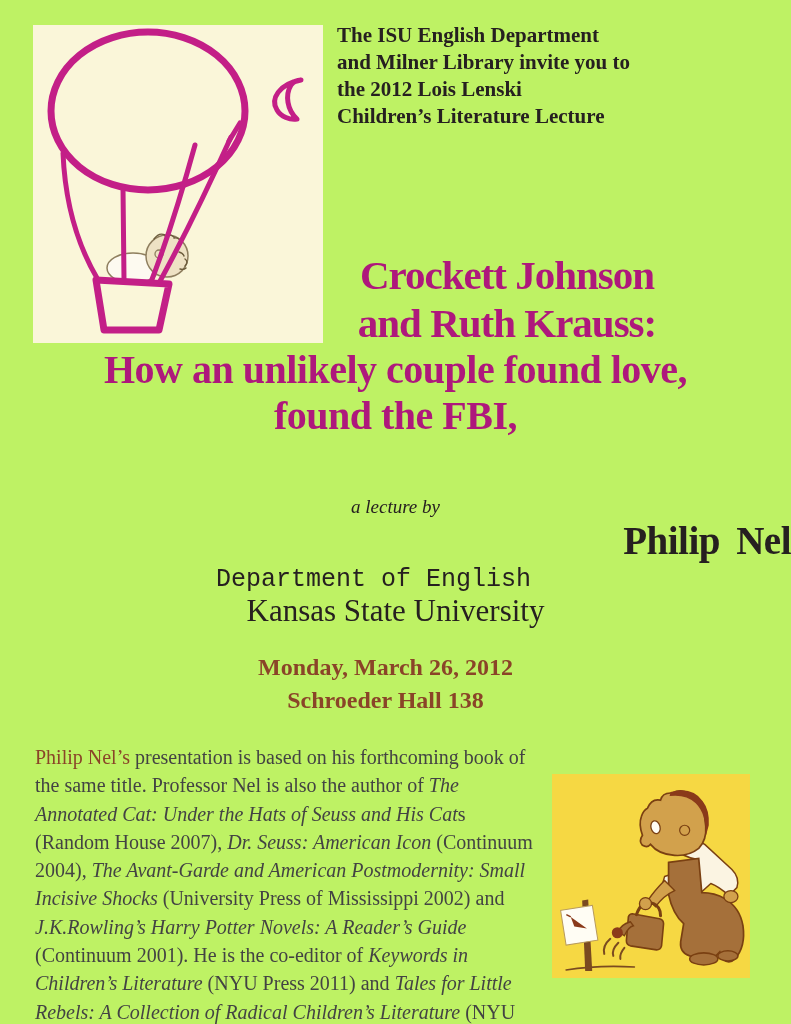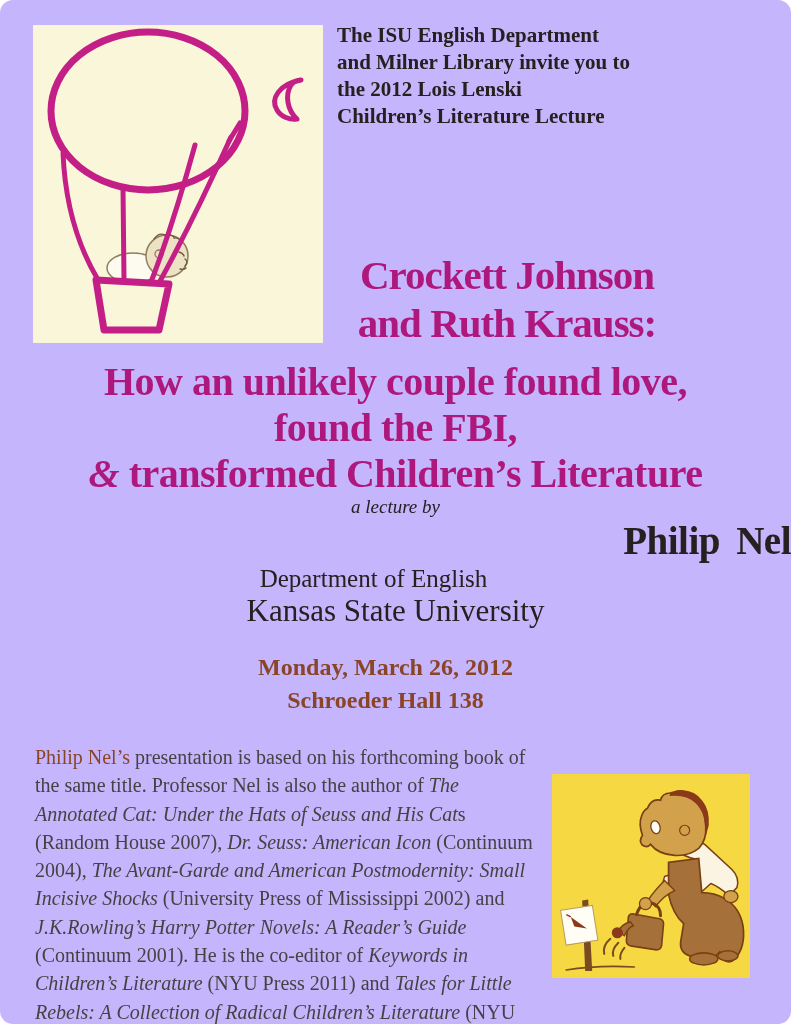--- a/index.html
+++ b/index.html
@@ -1,41 +1,40 @@
 <!DOCTYPE html>
 <html style="--magenta: #ae187c; --pink: #c31f87; --brown: #8a4428; --ink: #262020; --body: #434343; --cream: #faf6d9; --yellow: #f6d843;"><head>
 <meta charset="utf-8">
 <style>
   html,body{margin:0;padding:0;background:#ffffff;}
   .poster{
-    position:relative;width:791px;height:1024px;background:#c4b5fd;overflow:hidden;
+    position:relative;width:791px;height:1024px;background:#bef264;overflow:hidden;
     font-family:"Liberation Serif","DejaVu Serif",serif;
-    border-radius:13px;
   }
   .balloon-art{position:absolute;left:33px;top:25px;width:290px;height:318px;}
   .boy-art{position:absolute;left:552px;top:774px;width:198px;height:204px;}
   .invite{
     position:absolute;left:337px;top:22px;width:450px;
     font-weight:bold;font-size:21px;line-height:27px;color:var(--ink);
   }
   .title1{
     position:absolute;left:323px;top:251px;width:368px;text-align:center;
     font-weight:bold;font-size:41px;line-height:48px;color:var(--magenta);letter-spacing:-1px;
   }
   .title2{
     position:absolute;left:0;top:347px;width:791px;text-align:center;
-    font-weight:bold;font-size:40px;line-height:46px;color:var(--magenta);letter-spacing:-0.5px;margin-top:12px;
+    font-weight:bold;font-size:40px;line-height:46px;color:var(--magenta);letter-spacing:-0.5px;
   }
   .amp{font-style:italic;}
   .lecture-by{position:absolute;left:0;top:496px;width:791px;text-align:center;
     font-style:italic;font-size:19px;color:var(--ink);}
   .speaker{position:absolute;left:0;top:518px;width:791px;text-align:right;
     font-weight:bold;font-size:39px;color:var(--ink);word-spacing:7px;letter-spacing:-0.5px;}
   .dept{position:absolute;left:0;top:565px;width:747px;text-align:center;
-    font-size:25px;color:var(--ink);}
+    font-size:25px;color:var(--ink);font-family:Liberation Mono, monospace;}
   .univ{position:absolute;left:0;top:593px;width:791px;text-align:center;
     font-size:31px;color:var(--ink);}
   .event{position:absolute;left:0;top:651px;width:771px;text-align:center;
     font-weight:bold;font-size:24px;line-height:33px;color:var(--brown);}
   .bio{
     position:absolute;left:35px;top:743px;width:504px;
     font-size:20px;line-height:28.3px;color:var(--body);
   }
   .bio .b{font-weight:normal;color:var(--brown);}
   .bio .i{font-style:italic;}
@@ -79,21 +78,20 @@
   </div>
 
   <div class="title1">
     <div>Crockett Johnson</div>
     <div>and Ruth Krauss:</div>
   </div>
 
   <div class="title2">
     <div>How an unlikely couple found love,</div>
     <div>found the FBI,</div>
-    <div><span class="amp">&amp;</span><span> transformed Children’s Literature</span></div>
   </div>
 
   <div class="lecture-by">a lecture by</div>
   <div class="speaker">Philip Nel</div>
   <div class="dept">Department of English</div>
   <div class="univ">Kansas State University</div>
 
   <div class="event">
     <div>Monday, March 26, 2012</div>
     <div>Schroeder Hall 138</div>

